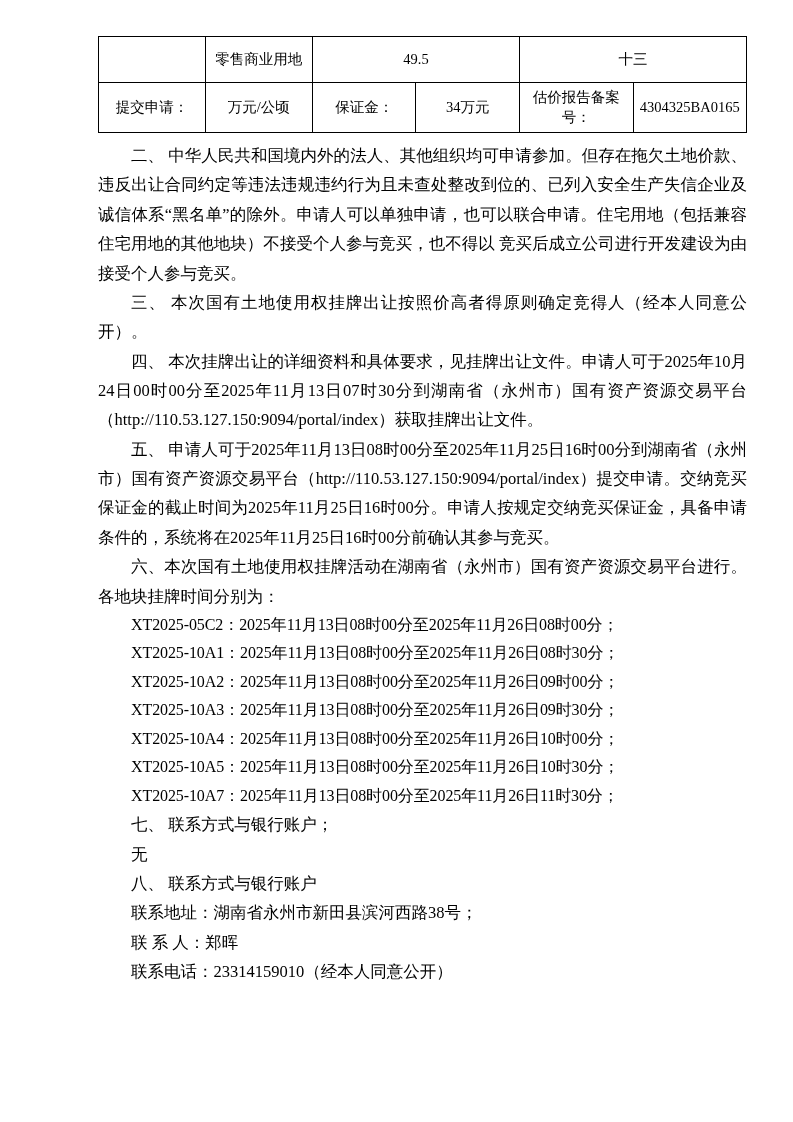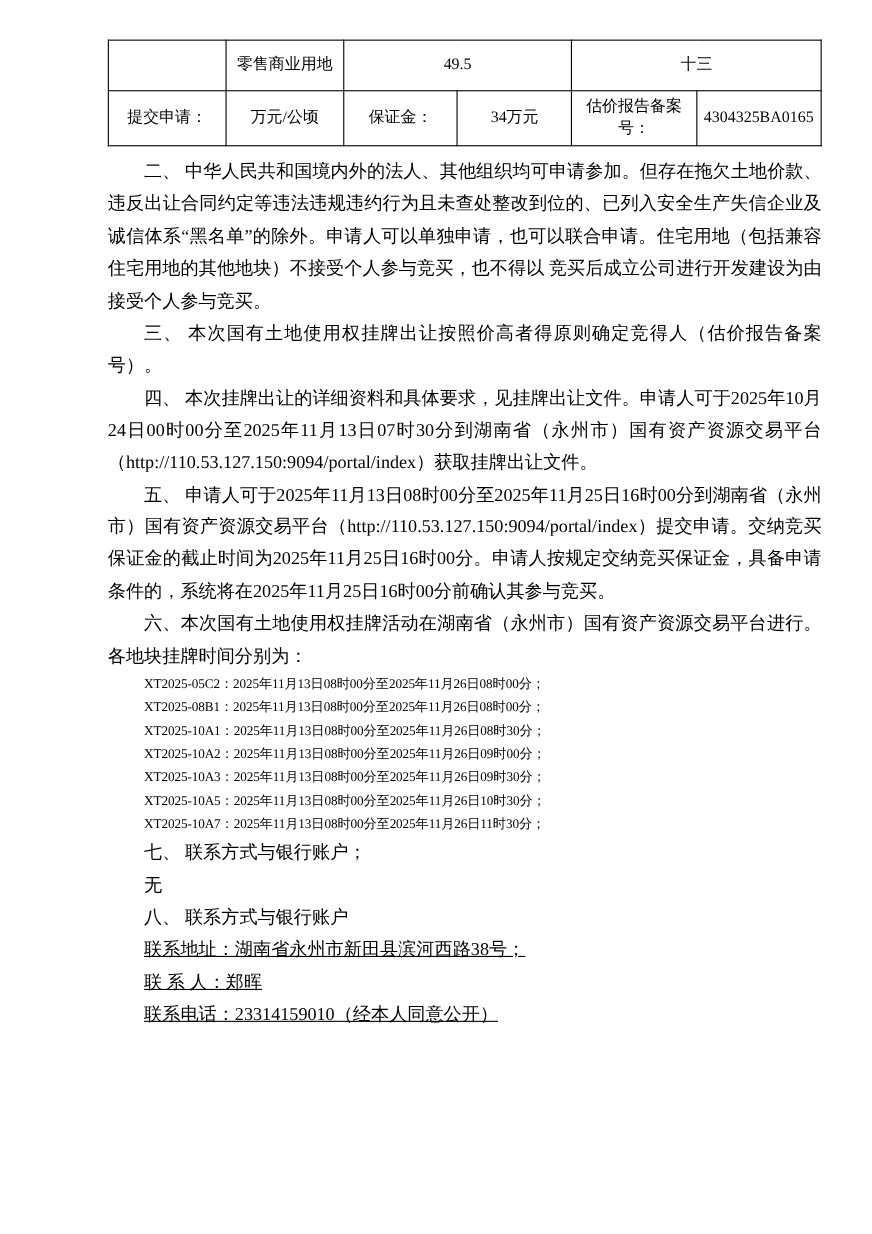--- a/index.html
+++ b/index.html
@@ -55,27 +55,26 @@
     text-justify: inter-ideograph;
     font-family: "Liberation Serif", "DejaVu Serif", serif;
   }
   .p-indent {
     margin: 0;
     text-indent: 33px;
   }
   .lot-line {
     margin: 0;
     text-indent: 33px;
-    font-size: 12px;
+    font-size: 16px;
     letter-spacing: -0.1px;
   }
   .contact-line {
     margin: 0;
     text-indent: 33px;
-    text-decoration: underline;
   }
 </style>
 </head>
 <body>
 
 <div class="page">
 
   <table class="land-table">
     <colgroup>
       <col style="width:16.5%">
@@ -99,30 +98,30 @@
         <td>34万元</td>
         <td>估价报告备案号：</td>
         <td class="num">4304325BA0165</td>
       </tr>
     </tbody>
   </table>
 
   <div class="body-text">
 
     <p class="p-indent">二、  中华人民共和国境内外的法人、其他组织均可申请参加。但存在拖欠土地价款、违反出让合同约定等违法违规违约行为且未查处整改到位的、已列入安全生产失信企业及诚信体系“黑名单”的除外。申请人可以单独申请，也可以联合申请。住宅用地（包括兼容住宅用地的其他地块）不接受个人参与竞买，也不得以  竞买后成立公司进行开发建设为由接受个人参与竞买。</p>
-    <p class="p-indent">三、  本次国有土地使用权挂牌出让按照价高者得原则确定竞得人（估价报告备案号）。</p>
+    <p class="p-indent">三、  本次国有土地使用权挂牌出让按照价高者得原则确定竞得人（经本人同意公开）。</p>
     <p class="p-indent">四、  本次挂牌出让的详细资料和具体要求，见挂牌出让文件。申请人可于2025年10月24日00时00分至2025年11月13日07时30分到湖南省（永州市）国有资产资源交易平台（http://110.53.127.150:9094/portal/index）获取挂牌出让文件。</p>
     <p class="p-indent">五、  申请人可于2025年11月13日08时00分至2025年11月25日16时00分到湖南省（永州市）国有资产资源交易平台（http://110.53.127.150:9094/portal/index）提交申请。交纳竞买保证金的截止时间为2025年11月25日16时00分。申请人按规定交纳竞买保证金，具备申请条件的，系统将在2025年11月25日16时00分前确认其参与竞买。</p>
     <p class="p-indent">六、本次国有土地使用权挂牌活动在湖南省（永州市）国有资产资源交易平台进行。各地块挂牌时间分别为：</p>
 
     <p class="lot-line">XT2025-05C2：2025年11月13日08时00分至2025年11月26日08时00分；</p>
-    <p class="lot-line">XT2025-08B1：2025年11月13日08时00分至2025年11月26日08时00分；</p>
     <p class="lot-line">XT2025-10A1：2025年11月13日08时00分至2025年11月26日08时30分；</p>
     <p class="lot-line">XT2025-10A2：2025年11月13日08时00分至2025年11月26日09时00分；</p>
     <p class="lot-line">XT2025-10A3：2025年11月13日08时00分至2025年11月26日09时30分；</p>
+    <p class="lot-line">XT2025-10A4：2025年11月13日08时00分至2025年11月26日10时00分；</p>
     <p class="lot-line">XT2025-10A5：2025年11月13日08时00分至2025年11月26日10时30分；</p>
     <p class="lot-line">XT2025-10A7：2025年11月13日08时00分至2025年11月26日11时30分；</p>
 
     <p class="p-indent">七、  联系方式与银行账户；</p>
     <p class="p-indent">无</p>
     <p class="p-indent">八、  联系方式与银行账户</p>
 
     <p class="contact-line">联系地址：湖南省永州市新田县滨河西路38号；</p>
     <p class="contact-line">联 系 人：郑晖</p>
     <p class="contact-line">联系电话：23314159010（经本人同意公开）</p>

